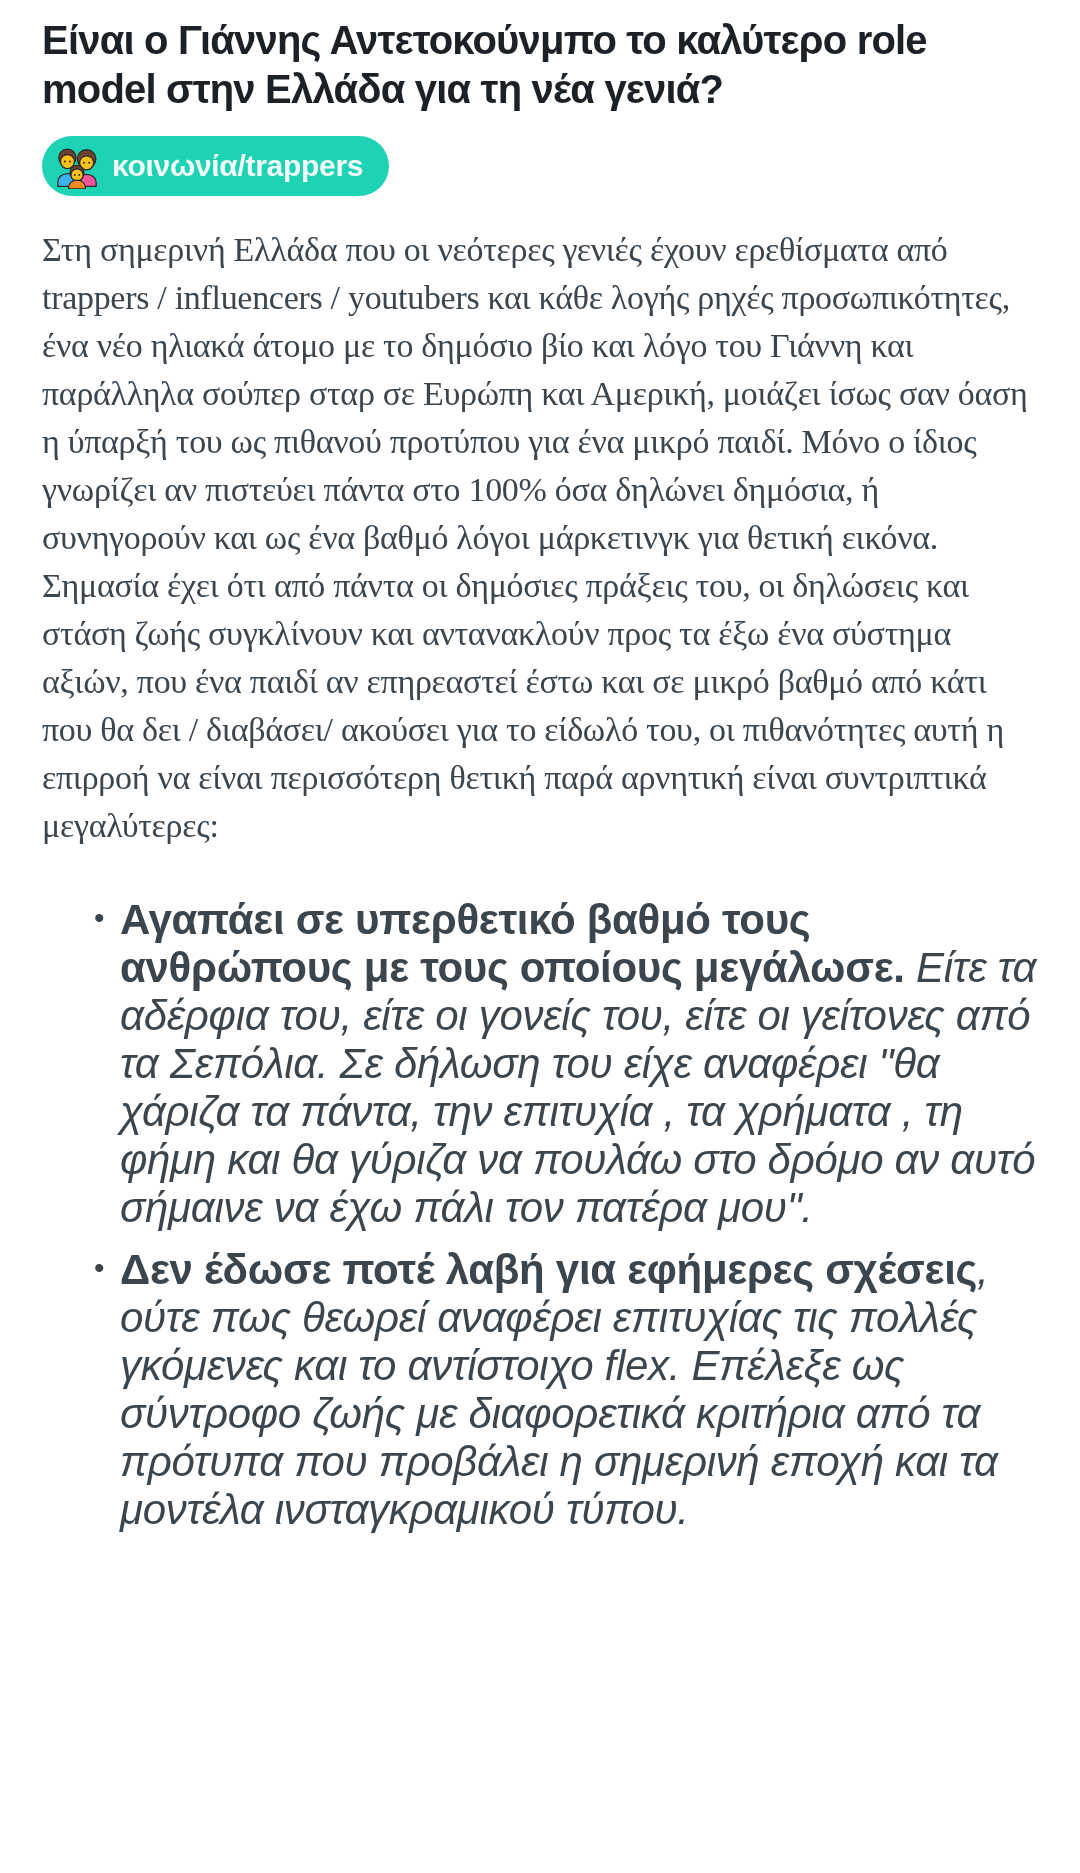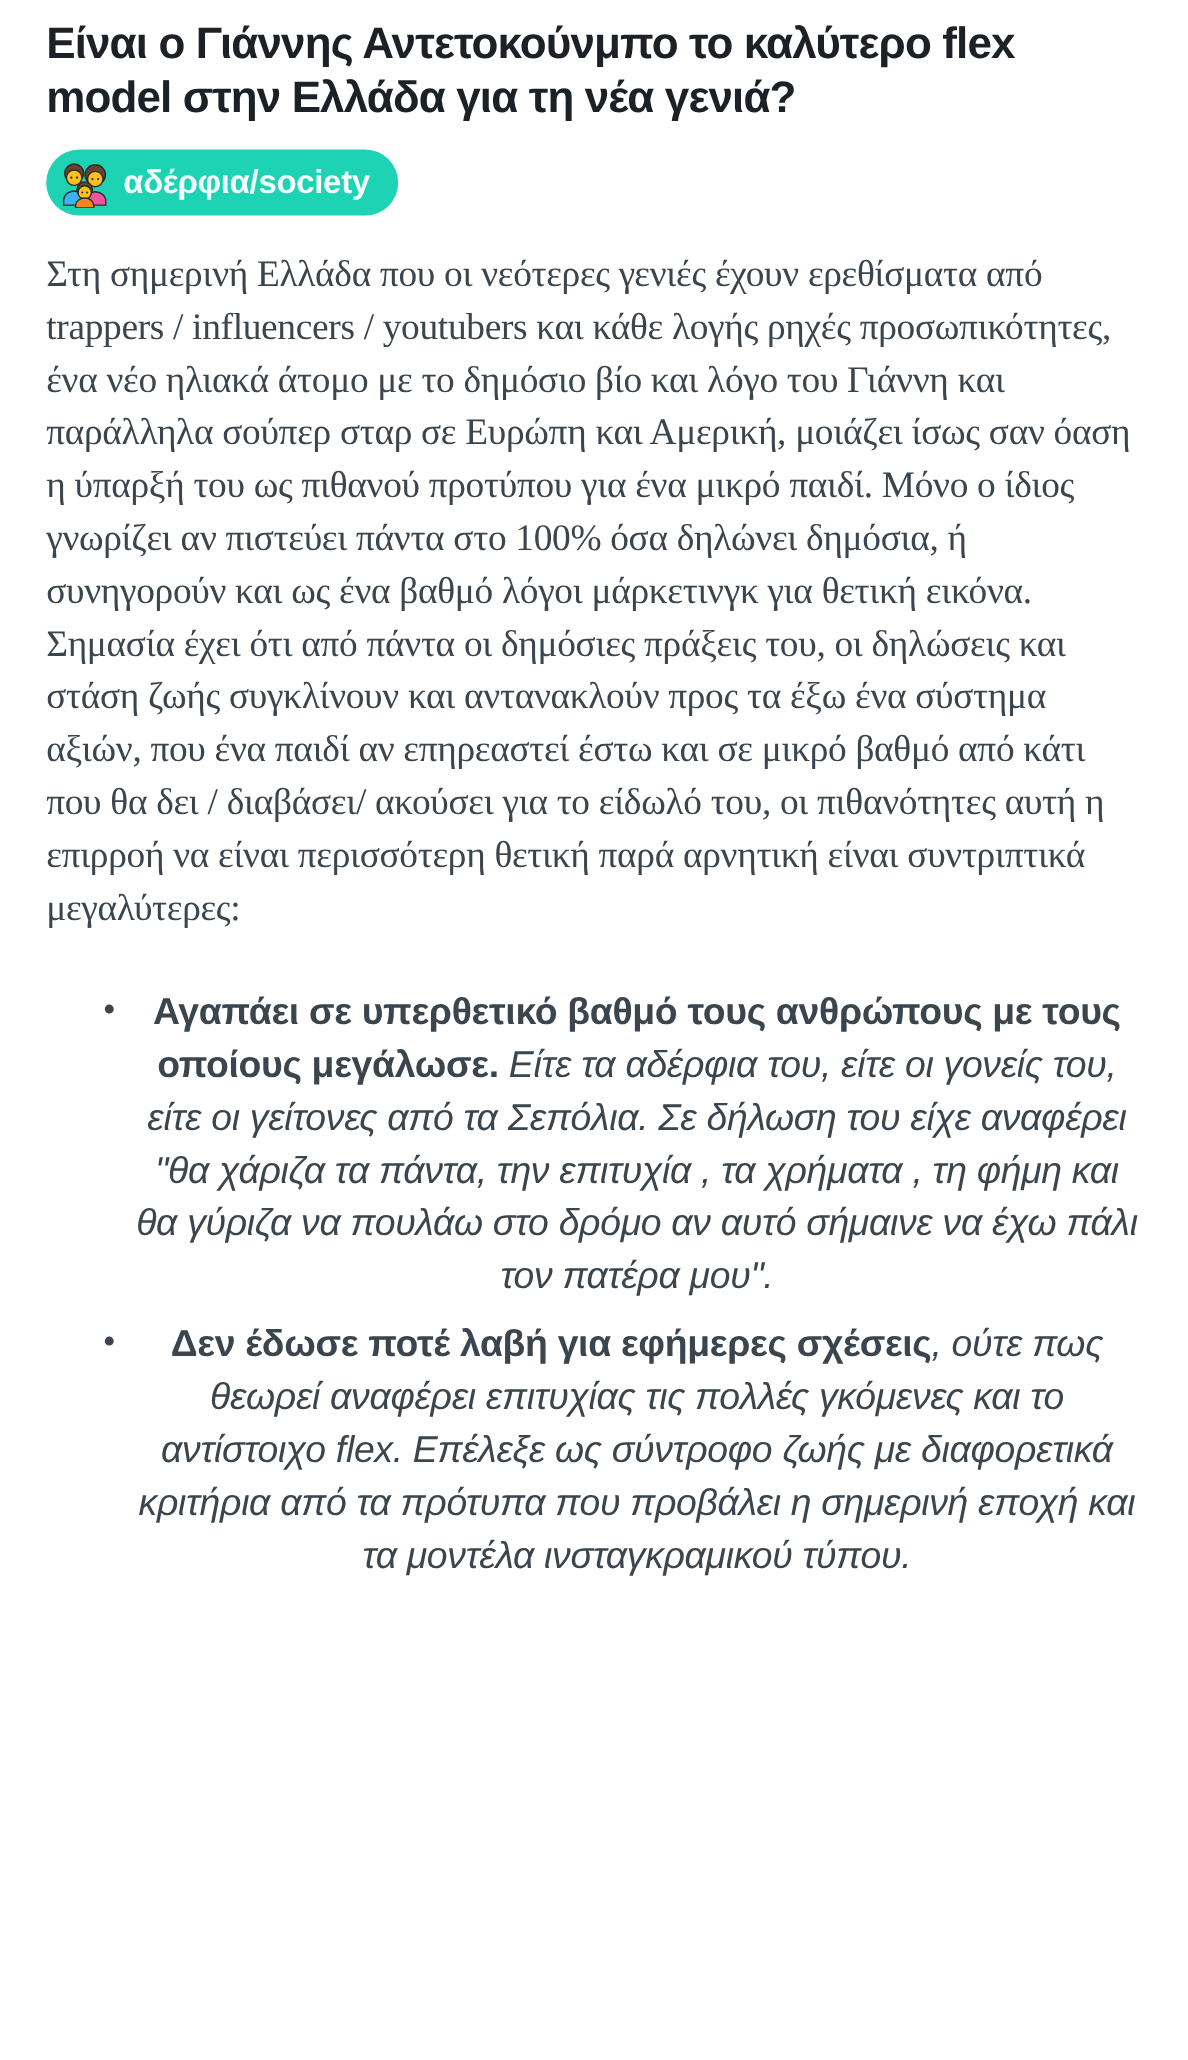--- a/index.html
+++ b/index.html
@@ -56,43 +56,42 @@
   }
   .bullet-list{
     margin:46px 0 0 0;
     padding:0 0 0 52px;
     list-style:none;
   }
   .bullet-item{
     position:relative;
     padding-left:26px;
     margin:0 0 14px 0;
-    font-size:34px;
+    font-size:42px;
     line-height:48px;
     letter-spacing:-0.3px;
     color:var(--body_color);
-    text-align:center;
   }
   .bullet-item::before{
     content:"\2022";
     position:absolute;
     left:0;
     top:-2px;
     font-size:30px;
     color:var(--body_color);
   }
   .bullet-item strong{font-weight:700;}
   .bullet-item em{font-style:italic;}
 </style>
 </head>
 <body>
 
 <div class="page">
 
-  <h1 class="post-title">Είναι ο Γιάννης Αντετοκούνμπο το καλύτερο flex model στην Ελλάδα για τη νέα γενιά?</h1>
+  <h1 class="post-title">Είναι ο Γιάννης Αντετοκούνμπο το καλύτερο role model στην Ελλάδα για τη νέα γενιά?</h1>
 
   <div>
     <button class="badge">
       <span>
 
         <svg width="46" height="46" viewBox="0 0 72 72" aria-hidden="true">
 
           <circle cx="21" cy="23" r="13.5" fill="#6d4330" stroke="#2b2b2b" stroke-width="2"></circle>
           <circle cx="21" cy="29" r="11" fill="#fcc21b" stroke="#2b2b2b" stroke-width="2"></circle>
           <path d="M6,68 v-7 a15,13 0 0 1 30,0 v7 z" fill="#3bb3f0" stroke="#2b2b2b" stroke-width="2"></path>
@@ -105,21 +104,21 @@
           <circle cx="47" cy="31" r="1.6" fill="#3e2723"></circle>
           <circle cx="55" cy="31" r="1.6" fill="#3e2723"></circle>
 
           <circle cx="36" cy="46" r="11" fill="#6d4330" stroke="#2b2b2b" stroke-width="2"></circle>
           <circle cx="36" cy="50" r="9.5" fill="#fcc21b" stroke="#2b2b2b" stroke-width="2"></circle>
           <path d="M23,72 v-3 a13,11 0 0 1 26,0 v3 z" fill="#f2871f" stroke="#2b2b2b" stroke-width="2"></path>
           <circle cx="32.5" cy="50" r="1.5" fill="#3e2723"></circle>
           <circle cx="39.5" cy="50" r="1.5" fill="#3e2723"></circle>
         </svg>
       </span>
-      <span>αδέρφια/society</span>
+      <span>κοινωνία/trappers</span>
     </button>
   </div>
 
   <p class="post-body">Στη σημερινή Ελλάδα που οι νεότερες γενιές έχουν ερεθίσματα από trappers / influencers / youtubers και κάθε λογής ρηχές προσωπικότητες, ένα νέο ηλιακά άτομο με το δημόσιο βίο και λόγο του Γιάννη και παράλληλα σούπερ σταρ σε Ευρώπη και Αμερική, μοιάζει ίσως σαν όαση η ύπαρξή του ως πιθανού προτύπου για ένα μικρό παιδί. Μόνο ο ίδιος γνωρίζει αν πιστεύει πάντα στο 100% όσα δηλώνει δημόσια, ή συνηγορούν και ως ένα βαθμό λόγοι μάρκετινγκ για θετική εικόνα. Σημασία έχει ότι από πάντα οι δημόσιες πράξεις του, οι δηλώσεις και στάση ζωής συγκλίνουν και αντανακλούν προς τα έξω ένα σύστημα αξιών, που ένα παιδί αν επηρεαστεί έστω και σε μικρό βαθμό από κάτι που θα δει / διαβάσει/ ακούσει για το είδωλό του, οι πιθανότητες αυτή η επιρροή να είναι περισσότερη θετική παρά αρνητική είναι συντριπτικά μεγαλύτερες:</p>
 
   <ul class="bullet-list">
     <li class="bullet-item"><strong>Αγαπάει σε υπερθετικό βαθμό τους ανθρώπους με τους οποίους μεγάλωσε.</strong><em> Είτε τα αδέρφια του, είτε οι γονείς του, είτε οι γείτονες από τα Σεπόλια. Σε δήλωση του είχε αναφέρει "θα χάριζα τα πάντα, την επιτυχία , τα χρήματα , τη φήμη και θα γύριζα να πουλάω στο δρόμο αν αυτό σήμαινε να έχω πάλι τον πατέρα μου".</em></li>
     <li class="bullet-item"><strong>Δεν έδωσε ποτέ λαβή για εφήμερες σχέσεις</strong><em>, ούτε πως θεωρεί αναφέρει επιτυχίας τις πολλές γκόμενες και το αντίστοιχο flex. Επέλεξε ως σύντροφο ζωής με διαφορετικά κριτήρια από τα πρότυπα που προβάλει η σημερινή εποχή και τα μοντέλα ινσταγκραμικού τύπου.</em></li>
   </ul>
 

